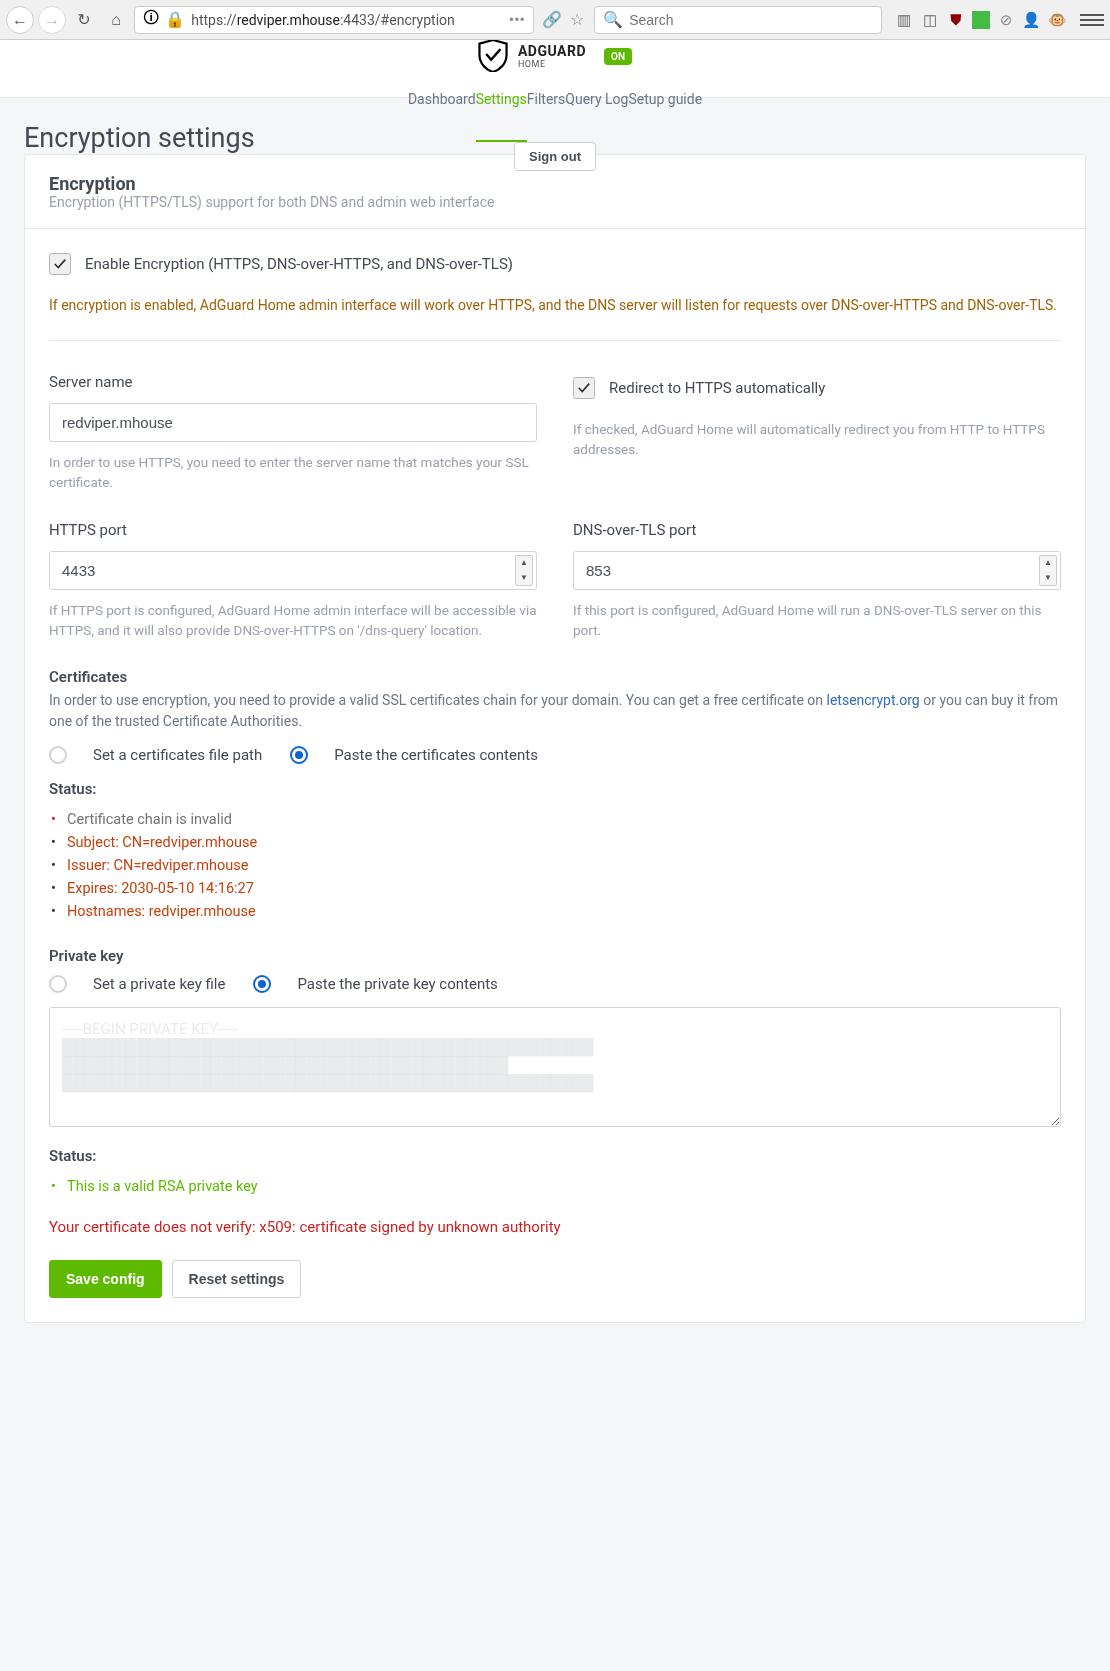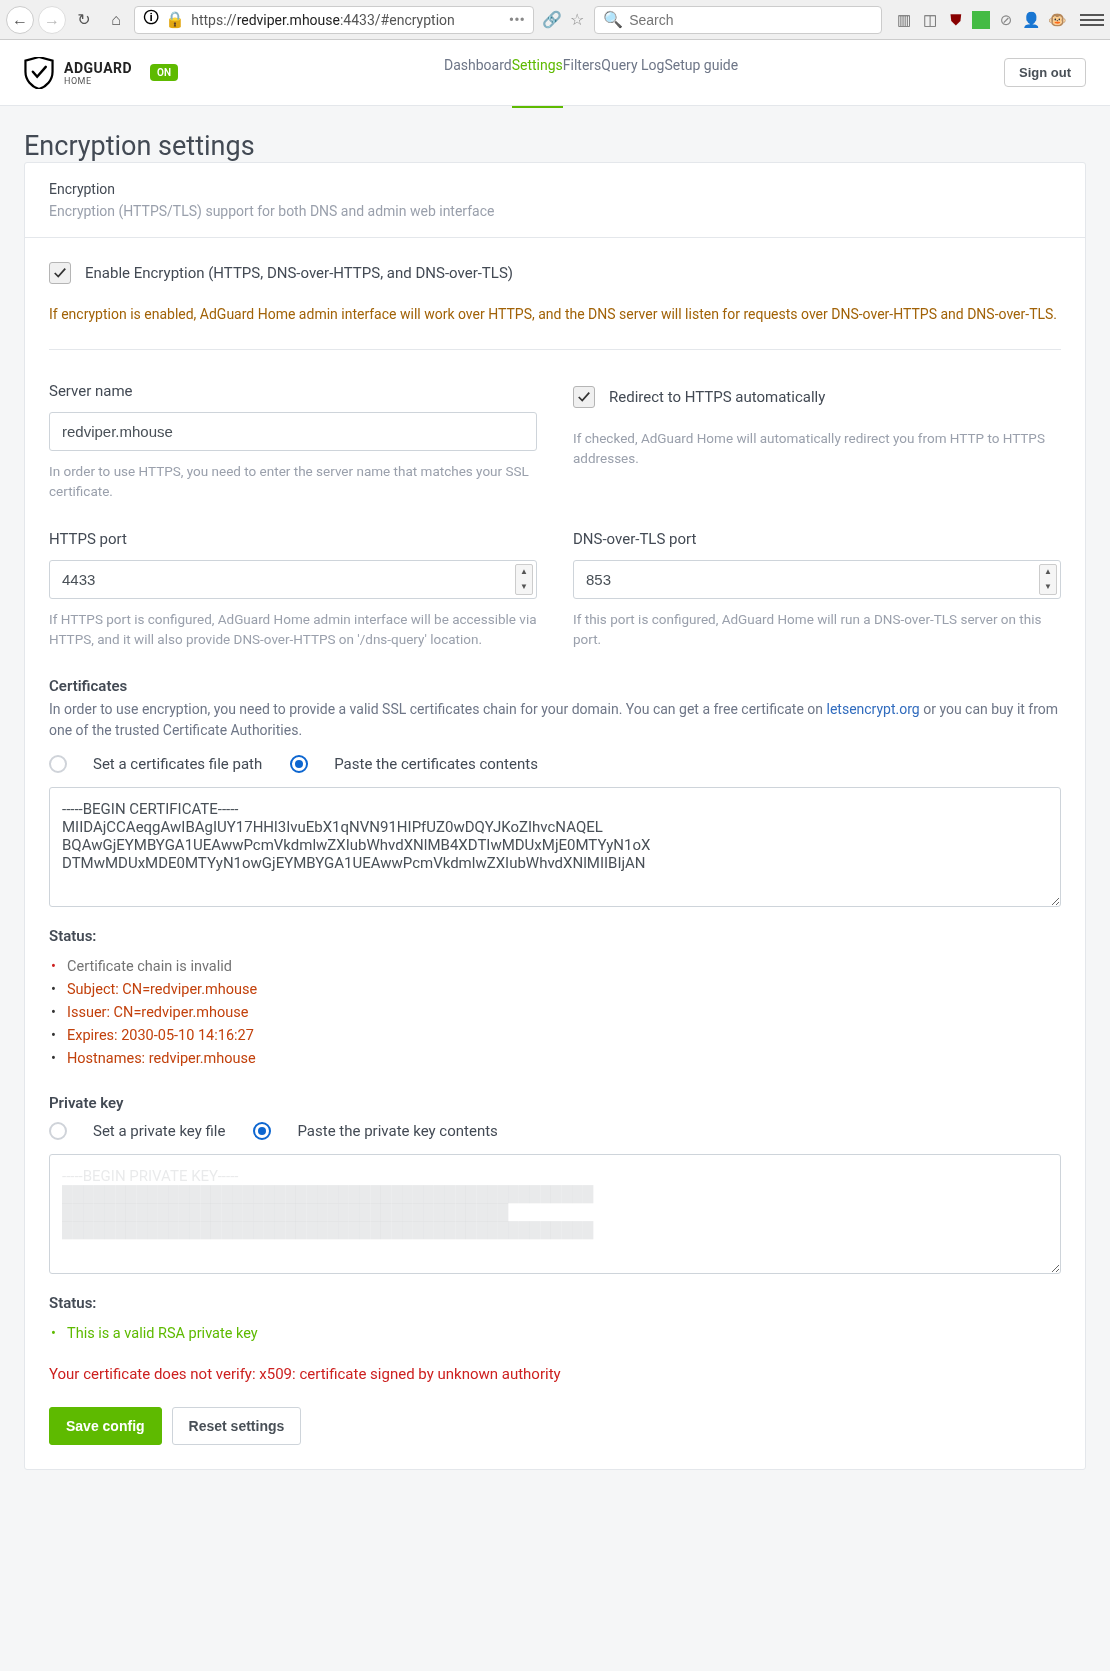--- a/index.html
+++ b/index.html
@@ -13,38 +13,38 @@
   .url-text { font-size: 14px; color: #555; white-space: nowrap; overflow: hidden; }
   .url-text .host { color: #222; }
   .search-bar { flex: 1; display: flex; align-items: center; background: #fff; border: 1px solid #ccc; border-radius: 4px; padding: 3px 8px; gap: 6px; margin-left: 6px; height: 28px; }
   .search-bar input { border: none; outline: none; font-size: 14px; flex: 1; color: #888; }
   .chrome-icons { display: flex; gap: 6px; align-items: center; margin-left: 8px; }
   .chrome-icon { width: 20px; height: 20px; display: flex; align-items: center; justify-content: center; font-size: 15px; }
   .hamburger { width: 24px; height: 24px; display: flex; flex-direction: column; justify-content: center; gap: 3px; margin-left: 8px; }
   .hamburger span { height: 2px; background: #555; display: block; }
   
   
-  .app-header { background: #fff; border-bottom: 1px solid #e4e7eb; display: flex; align-items: center; padding: 0 24px; height: 66px; }
+  .app-header { background: #fff; border-bottom: 1px solid #e4e7eb; display: flex; align-items: center; padding: 0 24px; height: 58px; flex-direction: column; }
   .logo-wrap { display: flex; align-items: center; gap: 10px; }
   .logo-shield { width: 30px; height: 32px; }
   .logo-text { display: flex; flex-direction: column; }
   .logo-text .brand { font-weight: 700; font-size: 14px; letter-spacing: 0.5px; color: #222; }
   .logo-text .sub { font-size: 9px; color: #555; letter-spacing: 0.5px; }
   .on-badge { background: #5eba00; color: #fff; font-size: 10px; font-weight: 600; padding: 3px 7px; border-radius: 4px; margin-left: 8px; }
   .nav { display: flex; margin-left: auto; margin-right: auto; }
   .nav a { text-decoration: none; color: #6e7687; font-size: 14px; padding: 19px 0; display: block; }
   .nav a.active { color: #5eba00; border-bottom: 2px solid #5eba00; padding-bottom: 33px; }
   .signout { border: 1px solid #ccc; background: #fff; padding: 6px 14px; border-radius: 4px; font-size: 13px; font-weight: 600; color: #495057; }
   
   
   .page { padding: 24px; }
   .page-title { font-size: 27px; font-weight: 400; color: #434a54; }
   .card { background: #fff; border: 1px solid #e4e7eb; border-radius: 3px; }
   .card-header { padding: 18px 24px; border-bottom: 1px solid #e4e7eb; }
-  .card-header h3 { font-size: 14px; font-weight: 400; color: #434a54; margin-bottom: 6px; }
+  .card-header h3 { font-size: 18px; font-weight: 700; color: #434a54; }
   .card-header p { font-size: 14px; color: #9aa0ac; }
   .card-body { padding: 24px; }
   
   .checkbox-row { display: flex; align-items: center; gap: 14px; margin-bottom: 20px; }
   .chk { width: 22px; height: 22px; border: 1px solid #b5b5b5; border-radius: 3px; background: #f0f0f0; display: flex; align-items: center; justify-content: center; font-size: 14px; color: #333; flex-shrink: 0; }
   .chk svg { width: 14px; height: 14px; }
   .checkbox-row label { font-size: 15px; color: #434a54; }
   .help { font-size: 14px; color: #a16207; line-height: 1.5; }
   .divider { border: none; border-top: 1px solid #e4e7eb; margin: 24px 0 32px; }
   
@@ -225,24 +225,20 @@
         <div class="radio-opt">
           <div class="radio"></div>
           <label>Set a certificates file path</label>
         </div>
         <div class="radio-opt">
           <div class="radio sel"></div>
           <label>Paste the certificates contents</label>
         </div>
       </div>
       
-      <textarea class="textarea" rows="4" style="">-----BEGIN CERTIFICATE-----
-MIIDAjCCAeqgAwIBAgIUY17HHl3IvuEbX1qNVN91HIPfUZ0wDQYJKoZIhvcNAQEL
-BQAwGjEYMBYGA1UEAwwPcmVkdmlwZXIubWhvdXNlMB4XDTIwMDUxMjE0MTYyN1oX
-DTMwMDUxMDE0MTYyN1owGjEYMBYGA1UEAwwPcmVkdmlwZXIubWhvdXNlMIIBIjAN</textarea>
       
       <div class="status-block">
         <div class="status-title">Status:</div>
         <ul class="status-list">
           <li class="err">Certificate chain is invalid</li>
           <li>Subject: CN=redviper.mhouse</li>
           <li>Issuer: CN=redviper.mhouse</li>
           <li>Expires: 2030-05-10 14:16:27</li>
           <li>Hostnames: redviper.mhouse</li>
         </ul>

